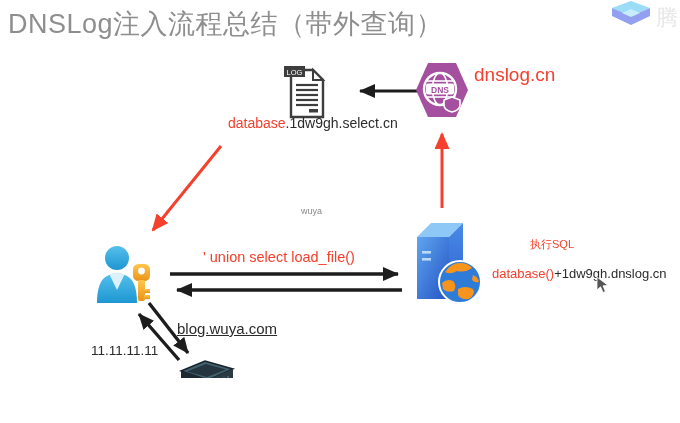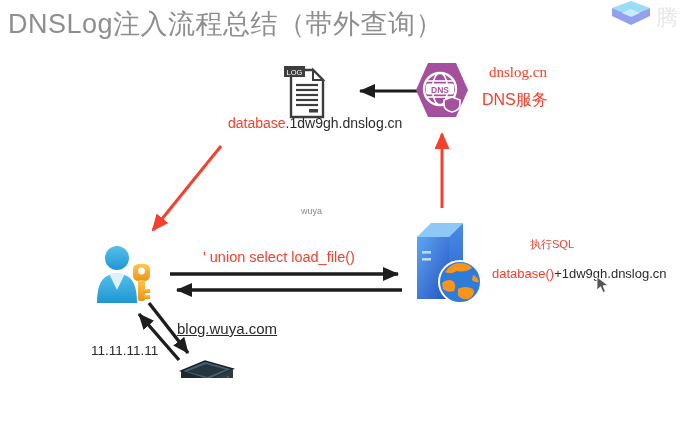--- a/index.html
+++ b/index.html
@@ -7,21 +7,21 @@
   .canvas{position:relative;width:680px;height:378px;background:#ffffff;overflow:hidden;}
   .abs{position:absolute;}
   .page-title{left:8px;top:6px;font-size:27px;color:#8e8e8e;letter-spacing:.5px;white-space:nowrap;z-index:4;}
   .brand{left:610px;top:0;width:70px;height:34px;z-index:4;}
   .brand-text{left:656px;top:3px;font-size:22px;color:#e7e7e7;z-index:4;white-space:nowrap;}
   .arrow-layer{left:0;top:0;z-index:1;}
   .icon{z-index:2;}
   .txt{z-index:3;white-space:nowrap;}
   .red{color:#f4402c;}
   .dark{color:#2b2b2b;}
-  .t-dnslogcn{left:489px;top:64px;font-size:15px;font-family:Liberation Serif, serif;}
+  .t-dnslogcn{left:474px;top:64px;font-size:19px;}
   .t-dnsservice{left:482px;top:90px;font-size:16px;}
   .t-logcap{left:228px;top:115px;font-size:14px;}
   .t-watermark{left:301px;top:206px;font-size:9px;color:#8a8a8a;}
   .t-inject{left:203px;top:249px;font-size:14.5px;}
   .t-sql{left:530px;top:237px;font-size:11px;}
   .t-payload{left:484px;top:266px;font-size:13px;margin-left:8px;}
   .t-blog{left:177px;top:320px;font-size:15px;text-decoration:underline;}
   .t-ip{left:91px;top:343px;font-size:13.5px;}
   .t-dnsbox{left:178px;top:399px;width:60px;text-align:center;font-size:14px;}
   .i-doc{left:283px;top:64px;}
@@ -72,36 +72,35 @@
       <line x1="13" y1="21" x2="35" y2="21"></line>
       <line x1="13" y1="26" x2="35" y2="26"></line>
       <line x1="13" y1="31" x2="35" y2="31"></line>
       <line x1="13" y1="36" x2="35" y2="36"></line>
       <line x1="13" y1="41" x2="35" y2="41"></line>
     </g>
     <rect x="26" y="45" width="9" height="3.5" fill="#3d3d3d"></rect>
   </svg>
 
   <div class="abs txt t-logcap">
-    <span class="red">database</span><span class="dark">.1dw9gh.dnslog.cn</span>
+    <span class="red">database</span><span class="dark">.1dw9gh.select.cn</span>
   </div>
 
   <svg class="abs icon i-hex" width="56" height="62" viewBox="0 0 56 62">
     <polygon points="14,4 42,4 54,31 42,58 14,58 2,31" fill="#a4509f"></polygon>
     <circle cx="26" cy="30" r="16" fill="none" stroke="#ffffff" stroke-width="2.4"></circle>
     <ellipse cx="26" cy="30" rx="7.5" ry="16" fill="none" stroke="#ffffff" stroke-width="1.6"></ellipse>
     <line x1="11" y1="22" x2="41" y2="22" stroke="#ffffff" stroke-width="1.6"></line>
     <line x1="11" y1="38" x2="41" y2="38" stroke="#ffffff" stroke-width="1.6"></line>
     <rect x="12" y="24.5" width="28" height="11" rx="2" fill="#ffffff"></rect>
     <text x="26" y="33.5" font-size="8.5" font-weight="bold" fill="#a4509f" text-anchor="middle" font-family="Liberation Sans, sans-serif">DNS</text>
     <path d="M38 38 l8 3 v5 q0 5 -8 7 q-8 -2 -8 -7 v-5 z" fill="#a4509f" stroke="#ffffff" stroke-width="1.6"></path>
   </svg>
 
   <div class="abs txt t-dnslogcn red">dnslog.cn</div>
-  <div class="abs txt t-dnsservice red">DNS服务</div>
 
   <div class="abs txt t-watermark">wuya</div>
 
   <svg class="abs icon i-person" width="62" height="62" viewBox="0 0 62 62">
     <defs>
       <linearGradient id="pg" x1="0" y1="0" x2="0" y2="1">
         <stop offset="0" stop-color="#55c0ec"></stop>
           <stop offset="1" stop-color="#1e96d2"></stop>
       </linearGradient>
       <linearGradient id="kg" x1="0" y1="0" x2="0" y2="1">

